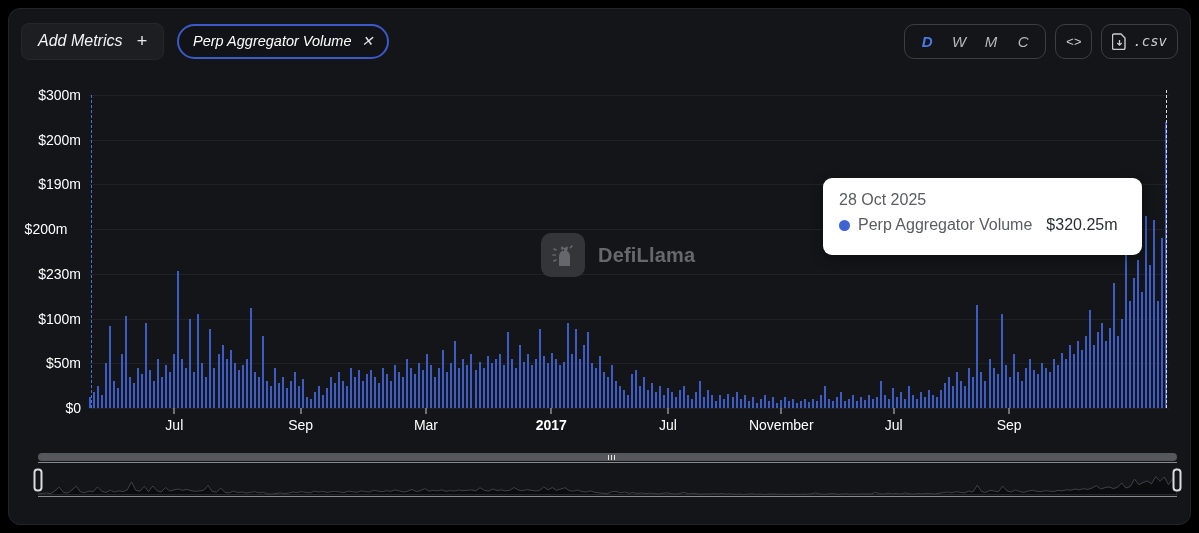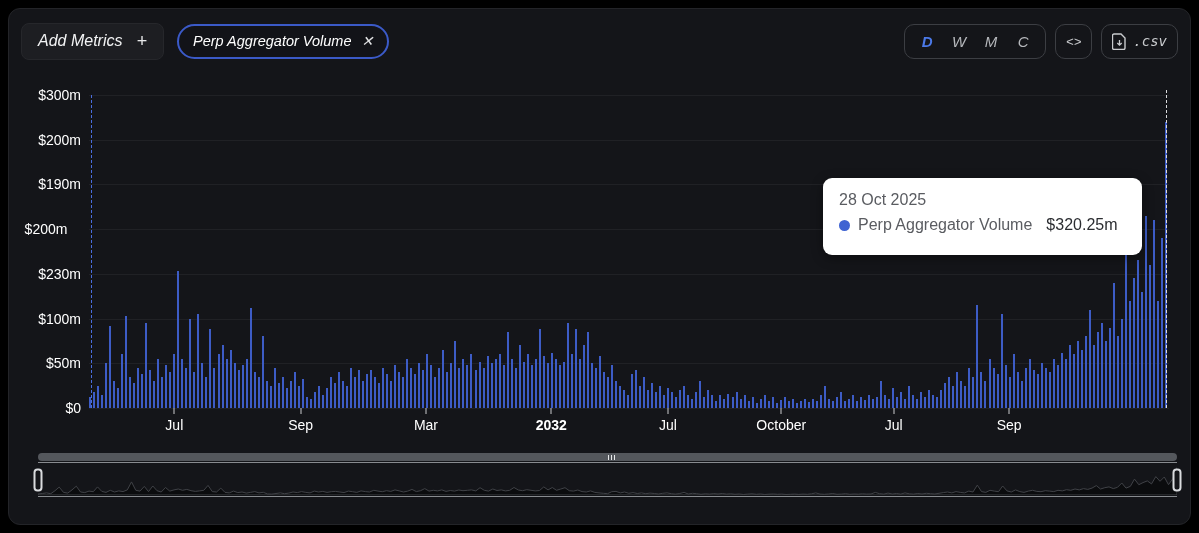--- a/index.html
+++ b/index.html
@@ -408,32 +408,42 @@
     <div class="dash-left"></div>
     <div class="dash-hover"></div>
     <div id="xaxis">
         <div class="xtick" style="left: 7.9%;"></div>
         <div class="xlab" style="left: 7.9%;">Jul</div>
         <div class="xtick" style="left: 19.6%;"></div>
         <div class="xlab" style="left: 19.6%;">Sep</div>
         <div class="xtick" style="left: 31.2%;"></div>
         <div class="xlab" style="left: 31.2%;">Mar</div>
         <div class="xtick" style="left: 42.8%;"></div>
-        <div class="xlab bold" style="left: 42.8%;">2032</div>
+        <div class="xlab bold" style="left: 42.8%;">2017</div>
         <div class="xtick" style="left: 53.6%;"></div>
         <div class="xlab" style="left: 53.6%;">Jul</div>
         <div class="xtick" style="left: 64.1%;"></div>
-        <div class="xlab" style="left: 64.1%;">October</div>
+        <div class="xlab" style="left: 64.1%;">November</div>
         <div class="xtick" style="left: 74.5%;"></div>
         <div class="xlab" style="left: 74.5%;">Jul</div>
         <div class="xtick" style="left: 85.2%;"></div>
         <div class="xlab" style="left: 85.2%;">Sep</div>
       </div>
   </div>
 
+  <div class="wm">
+    <div class="wm-ic">
+      <svg width="30" height="30" viewBox="0 0 30 30">
+        <path d="M11 26 v-9 c0-3 1-5 3-6 l-1-3 c0-1 .6-1.6 1.4-1.6 l1.2 1.4 h1.8 l1.2-1.4 c.8 0 1.4.6 1.4 1.6 l-1 3 c2 1 3 3 3 6 v9 z" fill="#6e7075"></path>
+        <circle cx="15.2" cy="10.2" r="0.9" fill="#2c2d31"></circle>
+        <path d="M6 9 l2 1 M5 15 h2.3 M6 21 l2-1 M24 6 l-1.6 1.6" stroke="#6e7075" stroke-width="1.6" stroke-linecap="round"></path>
+      </svg>
+    </div>
+    <div class="wm-tx">DefiLlama</div>
+  </div>
 
   <div class="tip">
     <div class="tip-date">28 Oct 2025</div>
     <div class="tip-row">
       <span class="tip-dot"></span>
       <span class="tip-name">Perp Aggregator Volume</span>
       <span class="tip-val">$320.25m</span>
     </div>
   </div>
 

